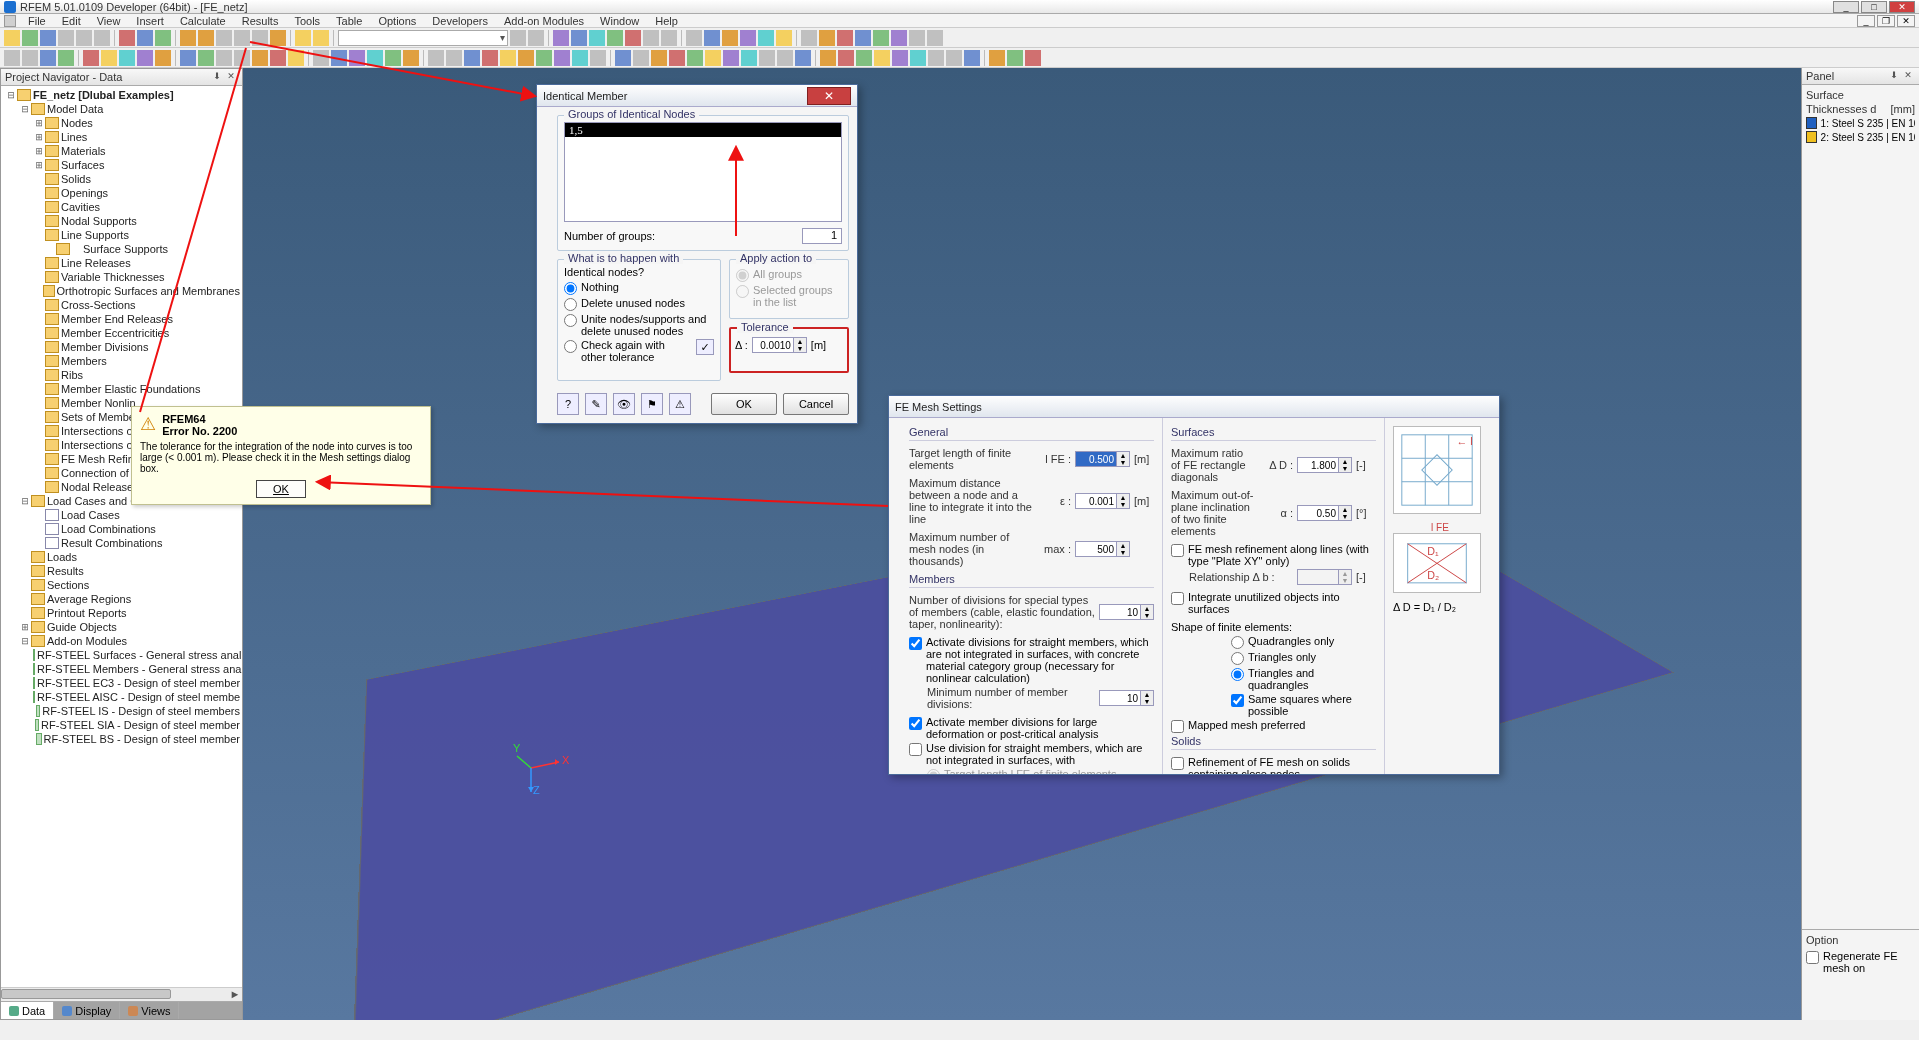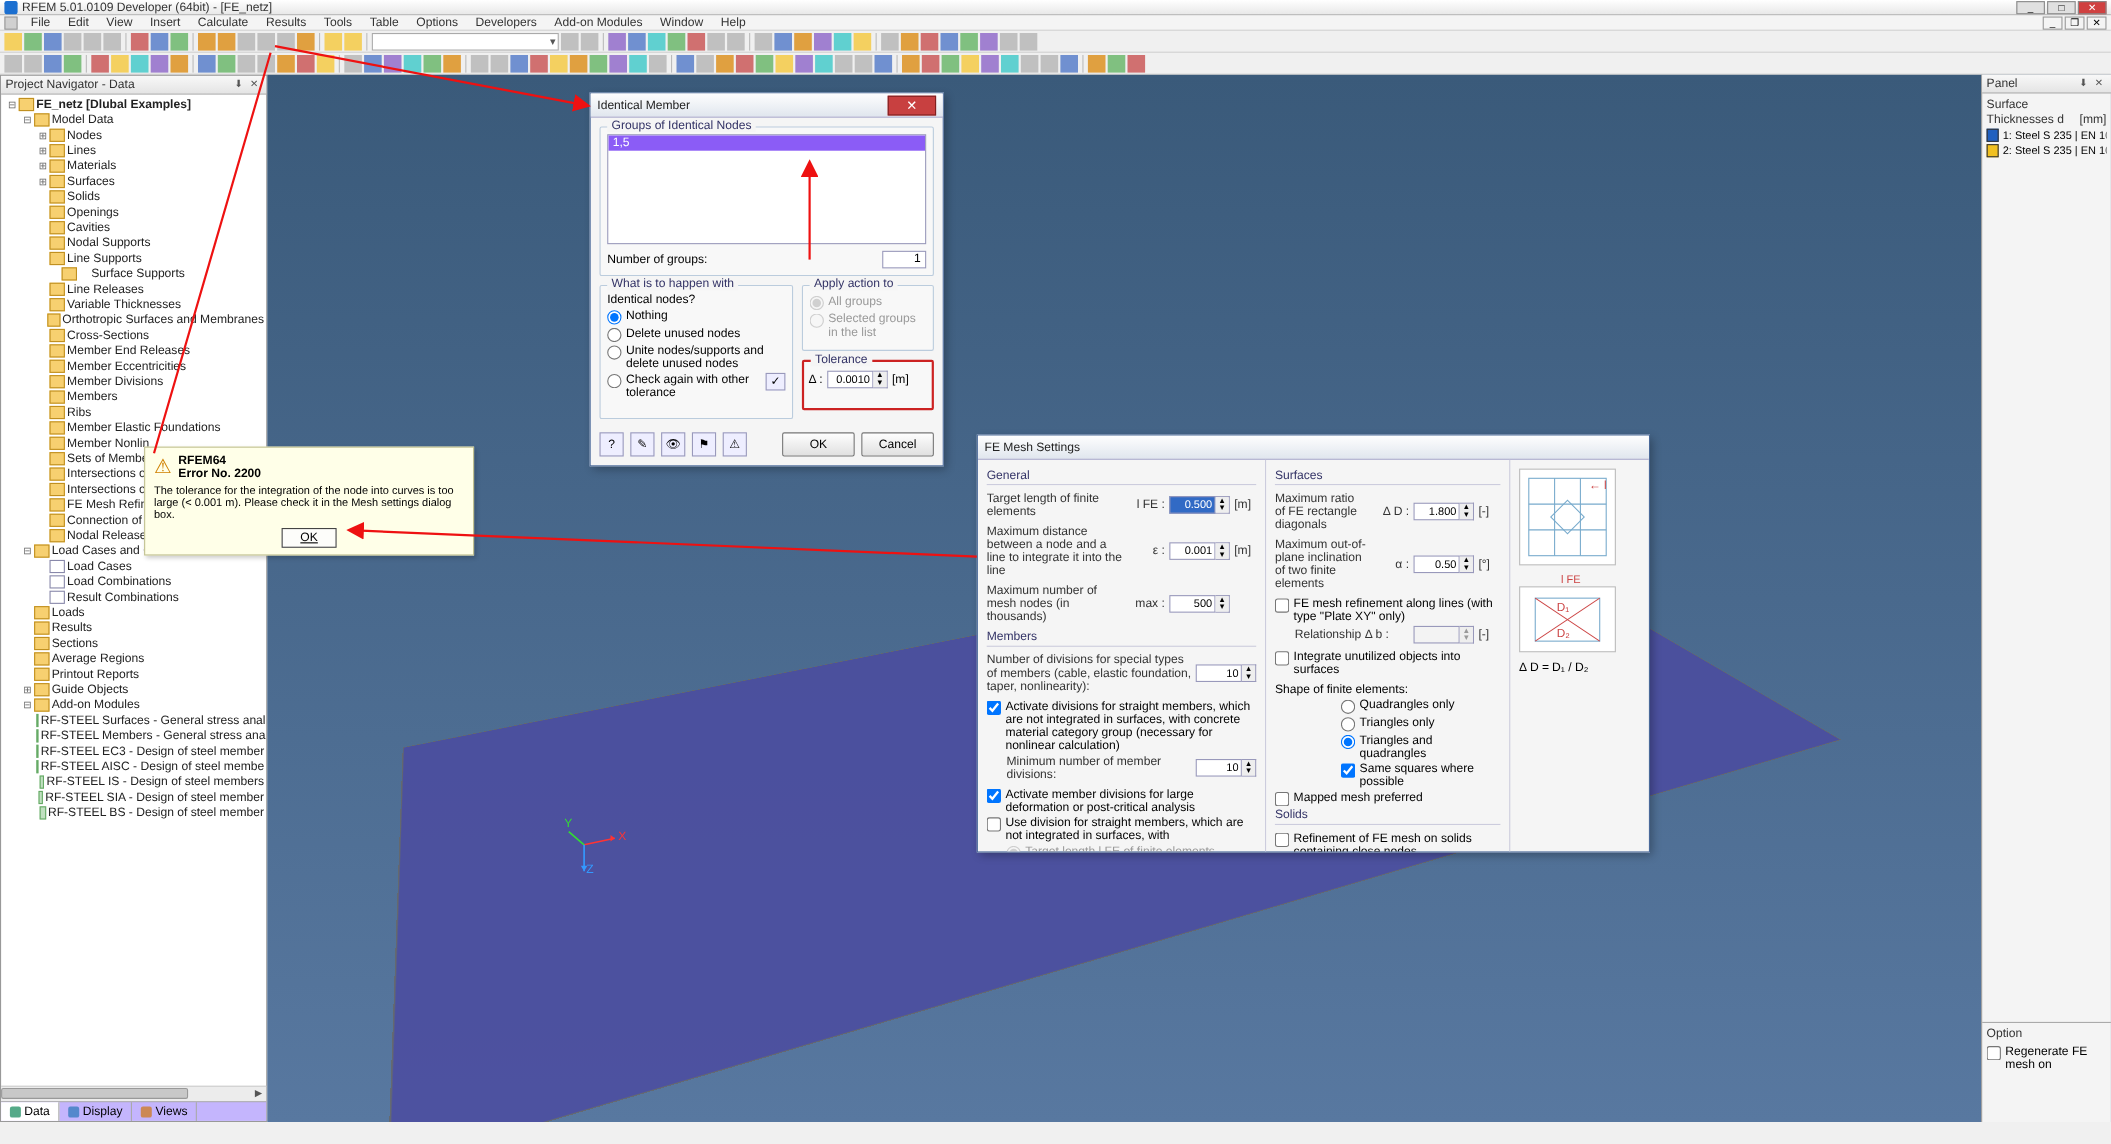--- a/index.html
+++ b/index.html
@@ -35,21 +35,21 @@
 .nav-tree { flex: 1; overflow-y: auto; overflow-x: hidden; padding: 2px; }
 .tree-node { display: flex; align-items: center; padding: 0 0 0 2px; height: 14px; cursor: pointer; white-space: nowrap; }
 .tree-node .exp { width: 12px; text-align: center; color: #666; font-size: 9px; }
 .tree-node .ic { width: 14px; height: 12px; display: inline-block; margin-right: 2px; }
 .tree-node .ic.folder { background: #f7d070; border: 1px solid #c09020; }
 .tree-node .ic.folder-open { background: #f7d070; border: 1px solid #c09020; }
 .tree-node .ic.file { background: #fff; border: 1px solid #88a; }
 .tree-node .ic.mod { background: #c0e0c0; border: 1px solid #6a6; }
 .tree-node .label { color: #222; }
 .tree-node.root > .label { font-weight: bold; }
-.nav-tabs { height: 18px; background: #c4b5fd; border-top: 1px solid #aaa; display: flex; }
+.nav-tabs { height: 18px; background: #a3a3a3; border-top: 1px solid #aaa; display: flex; }
 .nav-tab { padding: 2px 8px; border-right: 1px solid #aaa; cursor: pointer; display: flex; align-items: center; gap: 3px; }
 .nav-tab.active { background: #fff; }
 .nav-tab .tic { width: 10px; height: 10px; background: #5a8; border-radius: 2px; }
 .nav-scroll { height: 14px; background: #ececec; border-top: 1px solid #ccc; position: relative; }
 .nav-scroll .thumb { position: absolute; left: 0; top: 1px; width: 170px; height: 10px; background: #c8c8c8; border: 1px solid #999; border-radius: 2px; }
 .nav-scroll .arr { position: absolute; top: 0; width: 14px; height: 14px; text-align: center; color: #555; }
 .nav-scroll .arr.l { left: -2px; } .nav-scroll .arr.r { right: 0; }
 
 .viewport { flex: 1; background: linear-gradient(#3a5a7a, #5878a0); position: relative; overflow: hidden; }
 .model-surface { position: absolute; left: 180px; top: 348px; width: 1200px; height: 520px; background: #4a4aa0; opacity: 0.85; transform: perspective(1200px) rotateX(58deg) rotateZ(-24deg); border: 1px solid #666; }
@@ -63,26 +63,26 @@
 .panel .row { display: flex; align-items: center; margin-bottom: 2px; }
 .panel .sw { width: 12px; height: 12px; margin-right: 4px; border: 1px solid #333; }
 .panel .lbl { font-size: 10px; white-space: nowrap; overflow: hidden; }
 .panel .hdr { display: flex; justify-content: space-between; font-size: 10px; color: #333; margin-bottom: 2px; }
 
 
 .dialog { position: absolute; background: #f5f5f5; border: 1px solid #4a6a9a; box-shadow: 3px 3px 8px rgba(0,0,0,.3); }
 .dlg-title { height: 22px; background: linear-gradient(#fefefe,#e0e6ee); display: flex; align-items: center; padding: 0 6px; border-bottom: 1px solid #aac; }
 .dlg-title .txt { flex: 1; color: #222; }
 .dlg-title .dclose { width: 44px; height: 18px; background: #c84040; color: #fff; text-align: center; line-height: 16px; font-size: 12px; border: 1px solid #802020; cursor: pointer; }
-.dlg-body { padding: 8px; }
+.dlg-body { padding: 8px; margin-left: 12px; }
 .group { border: 1px solid #bcd; border-radius: 2px; margin-bottom: 8px; padding: 6px; position: relative; background: #f8f8f8; }
 .group > legend, .group > .legend { position: absolute; top: -8px; left: 6px; background: #f5f5f5; padding: 0 4px; color: #336; font-size: 11px; }
 .listbox { border: 1px solid #99b; background: #fff; height: 100px; overflow-y: scroll; }
 .listbox .item { padding: 1px 4px; }
-.listbox .item.sel { background: #8b5cf6; color: #fff; }
+.listbox .item.sel { background: #000000; color: #fff; font-family: Liberation Serif, serif; }
 .formrow { display: flex; align-items: center; margin-top: 6px; gap: 6px; }
 .formrow label { flex: 0 0 auto; }
 .numbox { border: 1px solid #99b; background: #fff; width: 40px; height: 16px; text-align: right; padding: 0 4px; }
 .columns { display: flex; gap: 8px; }
 .col { flex: 1; }
 .radio, .check { display: flex; align-items: flex-start; gap: 4px; margin: 2px 0; }
 .radio input, .check input { margin-top: 1px; }
 .spin { display: inline-flex; align-items: center; }
 .spin input { width: 48px; height: 16px; border: 1px solid #99b; text-align: right; padding: 0 2px; font-size: 10px; }
 .spin .ud { display: flex; flex-direction: column; border: 1px solid #99b; border-left: none; }

